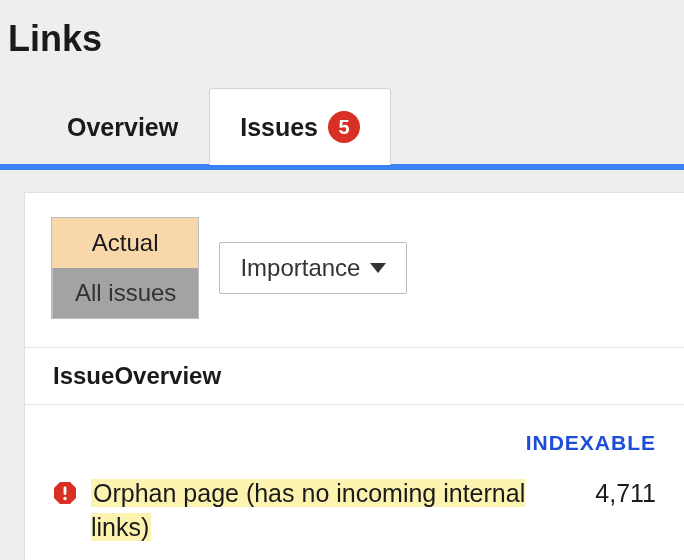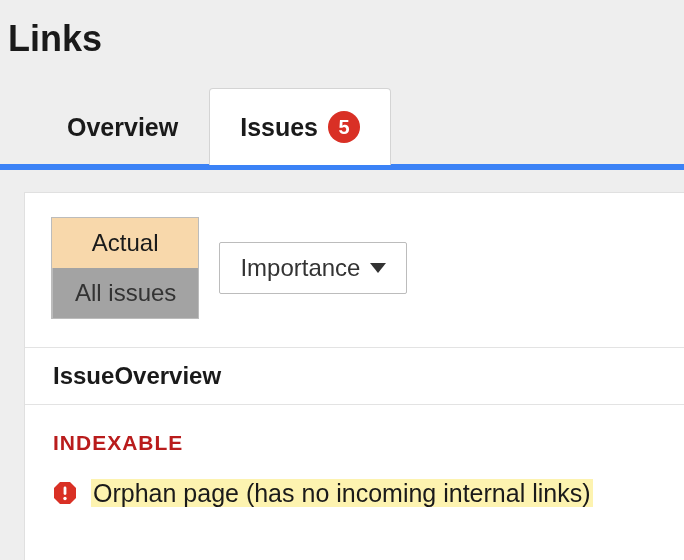--- a/index.html
+++ b/index.html
@@ -117,21 +117,22 @@
       border-bottom: 1px solid #e3e3e3;
       font-size: 24px;
       font-weight: 700;
       color: #1a1a1a;
     }
     .section-label {
       padding: 26px 28px 18px 28px;
       font-size: 21px;
       font-weight: 700;
       letter-spacing: 1px;
-      color: #b91c1c;
+      color: #1d4ed8;
+      text-align: right;
     }
     .issue-row {
       display: flex;
       align-items: flex-start;
       padding: 4px 28px 20px 28px;
       gap: 14px;
     }
     .alert-icon {
       flex: 0 0 auto;
       margin-top: 4px;
@@ -196,15 +197,16 @@
     <span class="alert-icon">
       <svg width="24" height="24" viewBox="0 0 24 24">
         <polygon points="7,1 17,1 23,7 23,17 17,23 7,23 1,17 1,7" fill="#d93025"></polygon>
         <rect x="10.6" y="5.5" width="2.8" height="8.5" rx="1.4" fill="#fff"></rect>
         <circle cx="12" cy="17.5" r="1.7" fill="#fff"></circle>
       </svg>
     </span>
     <span class="issue-text">
       <span class="highlight">Orphan page (has no incoming internal links)</span>
     </span>
+    <span class="crawled-count">4,711</span>
   </div>
 
 </div>
 
 </body></html>

